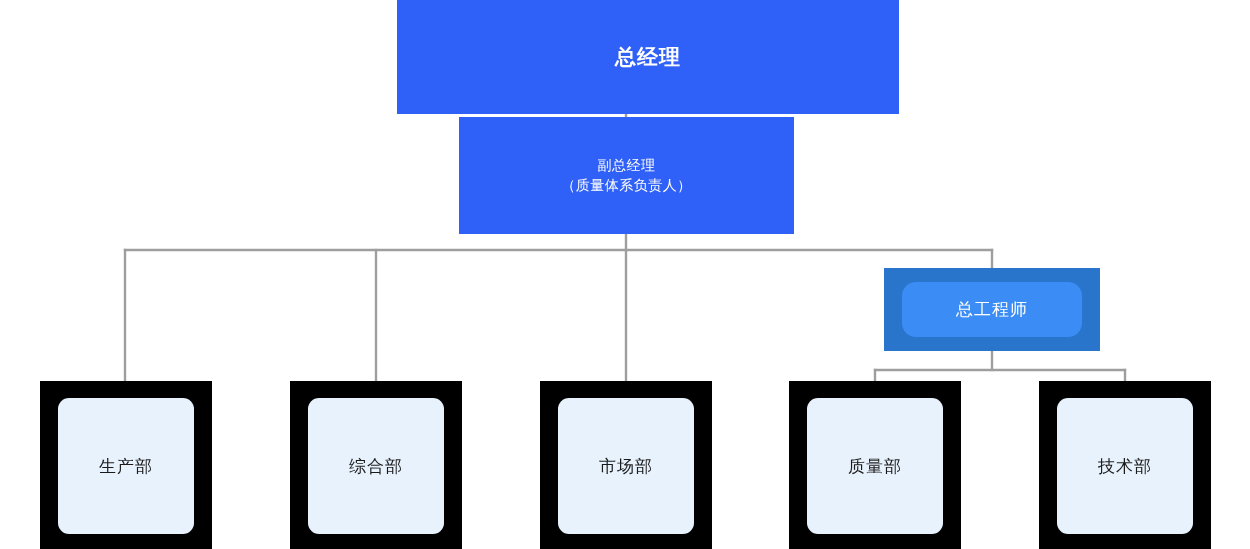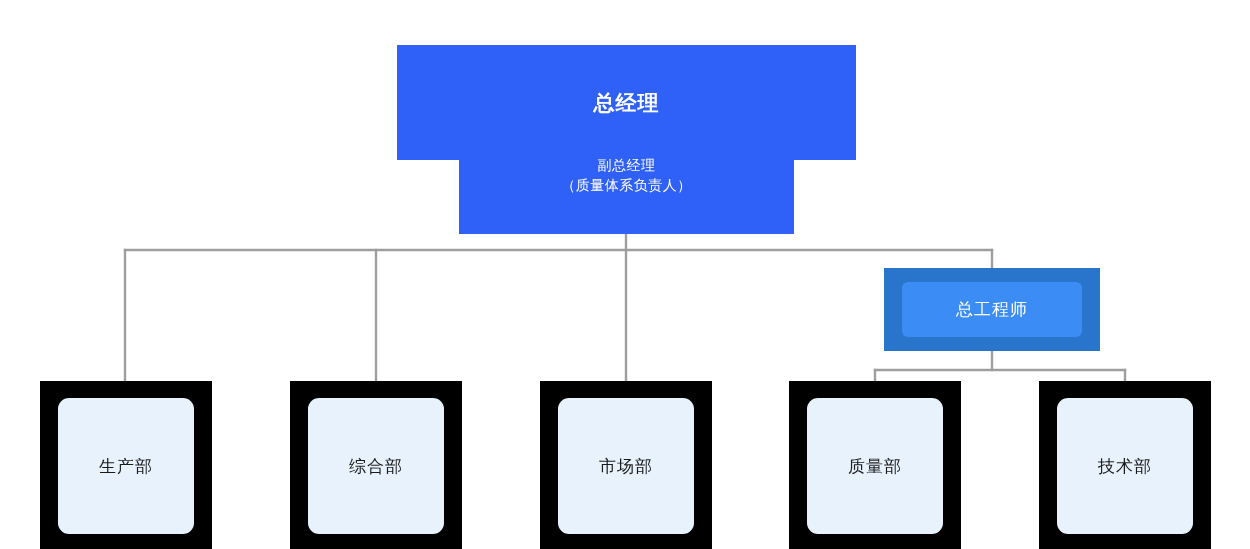--- a/index.html
+++ b/index.html
@@ -16,31 +16,31 @@
   #wires{position:absolute;left:0;top:0;width:1250px;height:549px;}
 
   
   .node{position:absolute;box-sizing:border-box;display:flex;
         align-items:center;justify-content:center;text-align:center;}
 
   
   .blue-box{background:#2f60f7;color:#ffffff;}
   .blue-box .label{line-height:1.42;}
 
-  #node-gm{left:397px;top:-1px;width:459px;height:115px;margin-top:46px;}
+  #node-gm{left:397px;top:-1px;width:502px;height:115px;}
   #node-gm .label{font-size:21px;font-weight:bold;letter-spacing:1px;}
 
   #node-dgm{left:459px;top:117px;width:335px;height:117px;}
   #node-dgm .label{font-size:14px;font-weight:normal;letter-spacing:.5px;}
 
   
   #node-ce{left:884px;top:268px;width:216px;height:83px;
            background:#2a75cc;padding:14px 18px;}
   #node-ce .inner{width:100%;height:100%;background:#3b8cf5;
-                  border-radius:6px;display:flex;align-items:center;
+                  border-radius:14px;display:flex;align-items:center;
                   justify-content:center;}
   #node-ce .label{font-size:17px;color:#ffffff;letter-spacing:1px;}
 
   
   .dept{top:381px;width:172px;height:170px;background:#000000;padding:17px 18px;}
   .dept .inner{width:100%;height:100%;background:#e8f2fd;border-radius:11px;
                display:flex;align-items:center;justify-content:center;}
   .dept .label{font-size:17px;color:#1a1a1a;letter-spacing:1px;}
 
   #node-prod{left:40px;}

